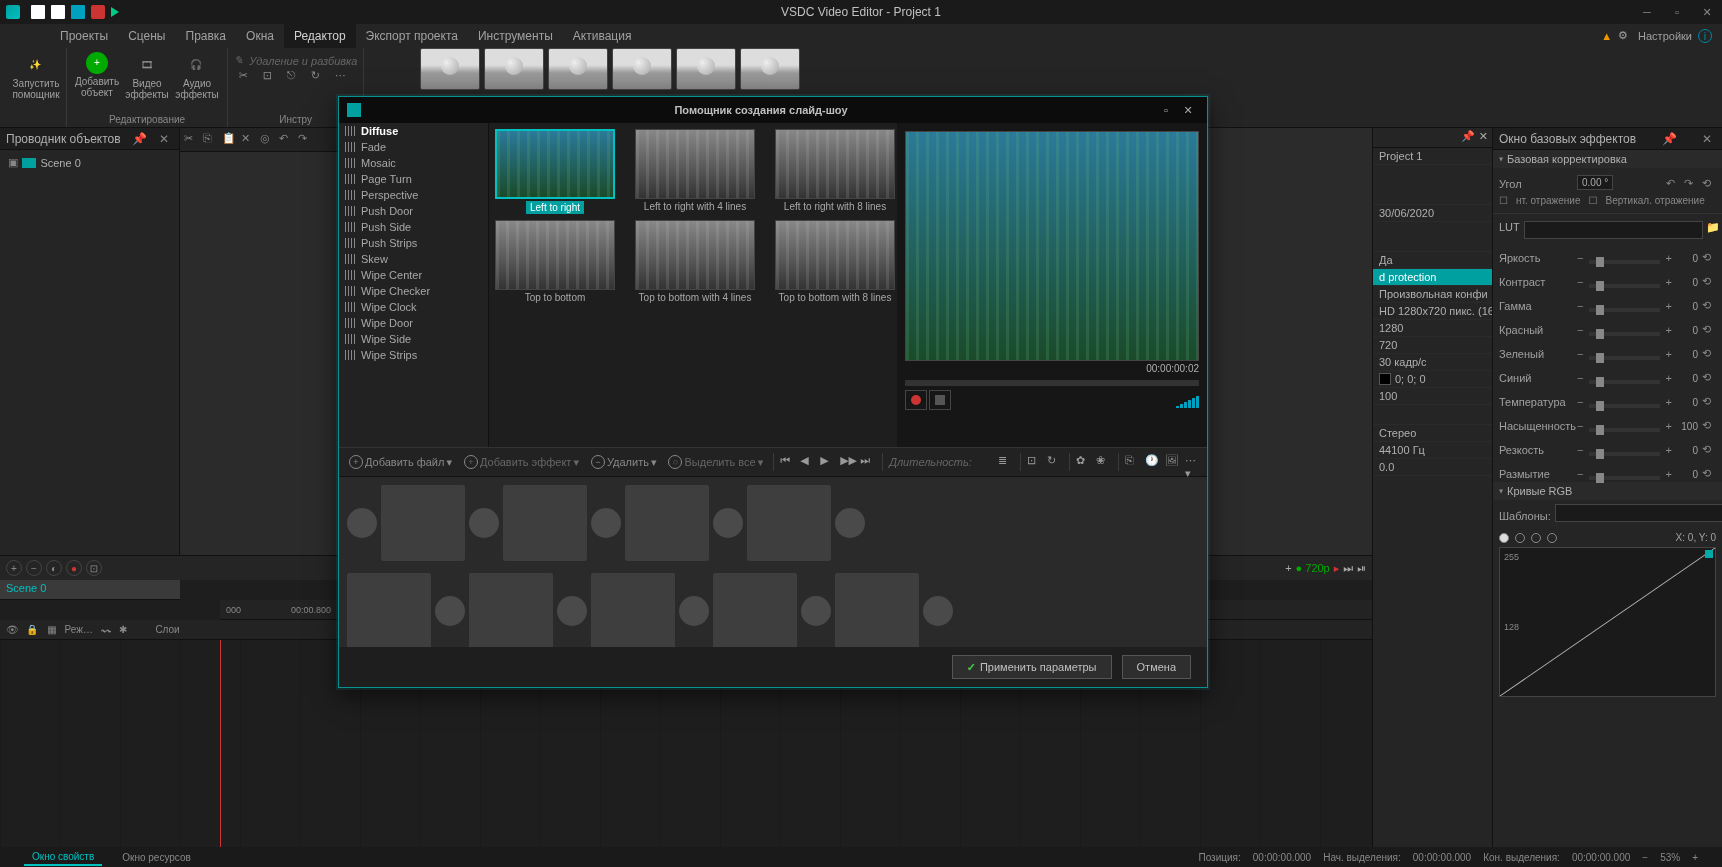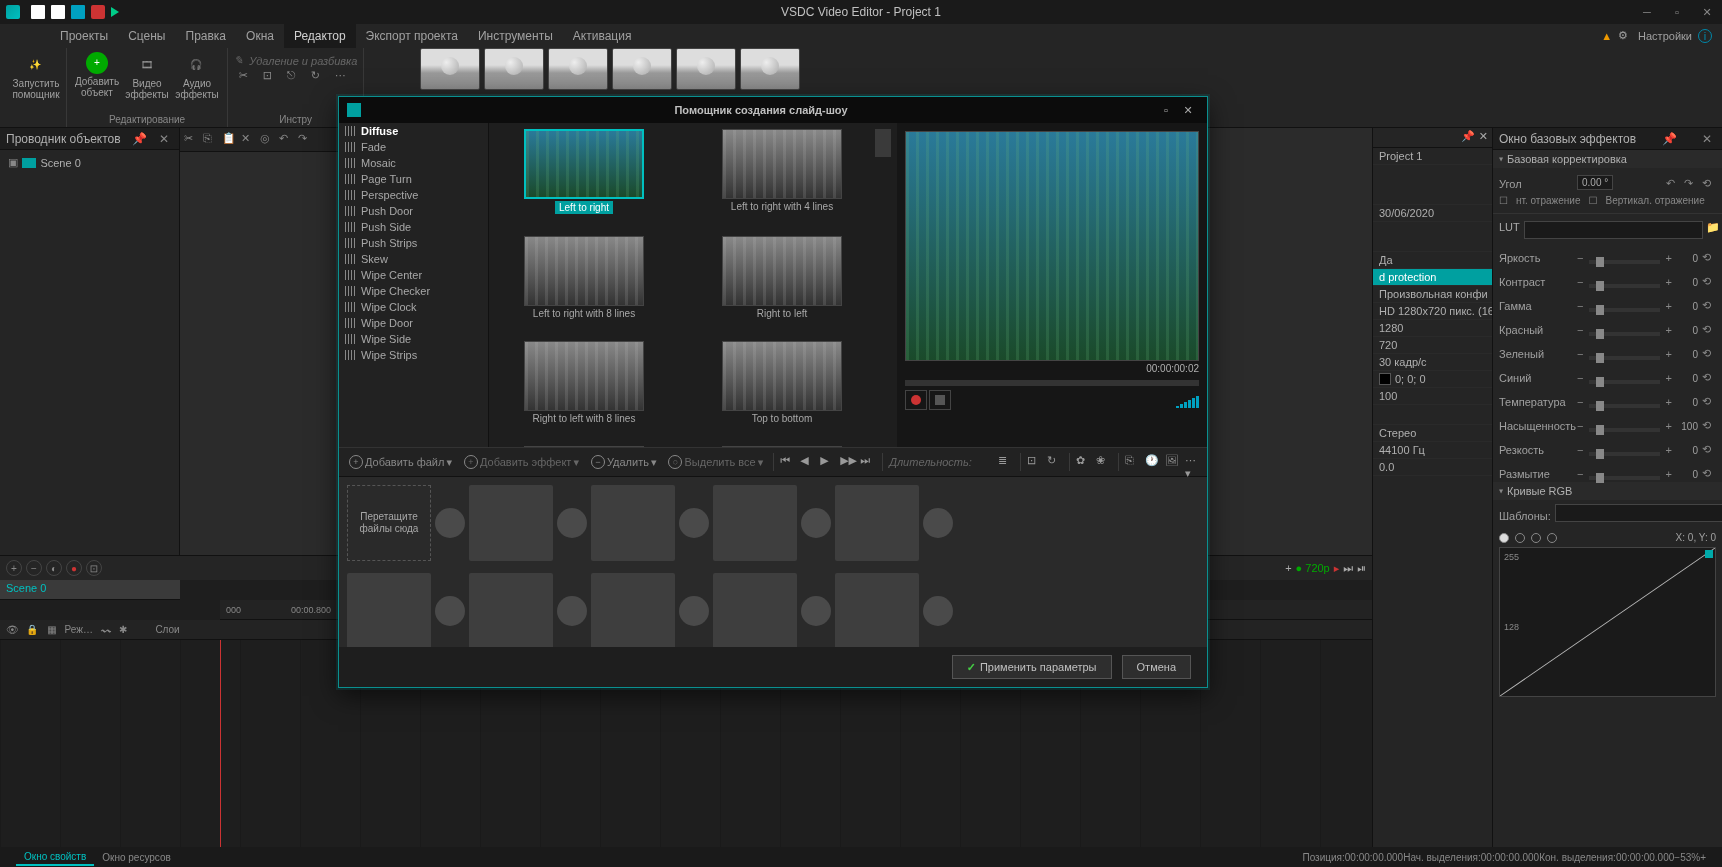--- a/index.html
+++ b/index.html
@@ -90,39 +90,39 @@
 .tltoolbar { height:24px; background:#252525; display:flex; align-items:center; gap:4px; padding:0 6px; }
 .tltoolbar .tlbtn { width:16px; height:16px; color:#888; border:1px solid #444; border-radius:8px; display:flex; align-items:center; justify-content:center; font-size:10px; }
 .tltoolbar .sp { flex:1; }
 .tlscene { height:20px; background:#3a3a3a; padding:2px 6px; font-size:11px; color:#00c0c0; width:180px; border-bottom:1px solid #111; }
 .tlruler { height:20px; background:#232323; position:relative; margin-left:220px; border-bottom:1px solid #111; display:flex; align-items:center; font-size:9px;color:#888;padding-left:6px; gap:50px;}
 .tlhdr2 { height:20px; background:#232323; display:flex; align-items:center; border-bottom:1px solid #111; font-size:10px; color:#888; gap:8px; padding:0 6px; }
 .tlgrid { flex:1; background:repeating-linear-gradient(to right,#1a1a1a 0,#1a1a1a 1px,#1e1e1e 1px,#1e1e1e 60px),repeating-linear-gradient(to bottom,#1a1a1a 0,#1a1a1a 1px,#1e1e1e 1px,#1e1e1e 30px); position:relative; }
 .tlplayhead { position:absolute; left:220px; top:0; bottom:0; width:1px; background:#c33; }
 
 
-.statusbar { position:absolute; left:0; right:0; bottom:0; height:20px; background:#1a1a1a; display:flex; align-items:center; justify-content:space-between; font-size:10px; color:#888; padding:0 16px; }
+.statusbar { position:absolute; left:0; right:0; bottom:0; height:20px; background:#1a1a1a; display:flex; align-items:center; justify-content:space-between; font-size:10px; color:#888; gap:12px; padding:0 24px; }
 .statusbar .tab { padding:2px 8px; }
 .statusbar .tab.active { color:#00c0c0; border-bottom:2px solid #00c0c0; }
 
 
 .dialog { position:absolute; left:338px; top:96px; width:870px; height:592px; background:#1e1e1e; border:1px solid #0a9090; box-shadow:0 0 0 2px rgba(0,160,160,.15),0 8px 24px rgba(0,0,0,.6); display:flex; flex-direction:column; z-index:100; }
 .dlgtitle { height:26px; background:#0c0c0c; display:flex; align-items:center; padding:0 8px; color:#c0c0c0; font-size:11px; }
 .dlgtitle .dicon { width:14px; height:14px; background:#00a0a0; margin-right:6px; }
 .dlgtitle .dt { flex:1; text-align:center;font-weight:bold; }
 .dlgtitle .dwbtn { width:22px; text-align:center; color:#aaa; }
 .dlgbody { flex:1; display:flex; overflow:hidden; }
 
 .efflist { width:150px; background:#222; border-right:1px solid #111; overflow-y:auto; display:flex; flex-direction:column; }
 .efflist .eitem { padding:2px 6px; font-size:11px; color:#a8a8a8; display:flex; align-items:center; gap:4px; }
 .efflist .eitem .ei { width:12px; height:10px; background:repeating-linear-gradient(90deg,#888 0,#888 1px,transparent 1px,transparent 3px); flex-shrink:0; }
 .efflist .eitem.sel { color:#fff; font-weight:bold; }
 
 .presetgrid { flex:1; background:#1e1e1e; padding:6px; overflow:hidden; display:flex; align-items:flex-start; }
-.pgridwrap { flex:1; display:grid; grid-template-columns:repeat(2,1fr); gap:22px 20px; padding-right:4px; }
+.pgridwrap { flex:1; display:grid; grid-template-columns:repeat(5,1fr); gap:6px 20px; padding-right:4px; }
 .pcell { display:flex; flex-direction:column; align-items:center; gap:2px; }
 .pcell .pthumb { width:120px; height:70px; background:linear-gradient(90deg,#2a502a,#1a3a1a),repeating-linear-gradient(90deg,#333 0,#333 2px,#555 2px,#555 6px); background-blend-mode:overlay; border:1px solid #444; position:relative; }
 .pcell .pthumb.clr { background:linear-gradient(90deg,#0a5a7a,#1a6a2a); }
 .pcell.sel .pthumb { border:2px solid #00c0c0; }
 .pcell .plbl { font-size:10px; color:#a8a8a8; text-align:center; }
 .pcell.sel .plbl { background:#00a0a0; color:#fff; padding:1px 4px; }
 .forest { background:#1a1a1a; position:relative; overflow:hidden; }
 .forest::before{content:"";position:absolute;inset:0;background:repeating-linear-gradient(90deg,rgba(200,200,200,.15) 0 3px,transparent 3px 10px),linear-gradient(180deg,#888 0,#333 100%);}
 .forest.clr::before{background:repeating-linear-gradient(90deg,rgba(100,180,120,.2) 0 3px,transparent 3px 10px),linear-gradient(180deg,#2a7a9a 0,#1a4a2a 100%);}
 .vscroll { width:16px; background:#2a2a2a; display:flex; flex-direction:column; }
@@ -690,21 +690,20 @@
     <span class="tico">❀</span>
     <div class="sep"></div>
     <span class="tico">⎘</span>
     <span class="tico">🕐</span>
     <span class="tico">🖼</span>
     <span class="tico">⋯▾</span>
   </div>
 
   <div class="filestrip">
     <div class="fsrow">
-      <div class="dropzone">Перетащите файлы сюда</div>
       <div class="fcirc"></div>
       <div class="fslot"></div>
       <div class="fcirc"></div>
       <div class="fslot"></div>
       <div class="fcirc"></div>
       <div class="fslot"></div>
       <div class="fcirc"></div>
       <div class="fslot"></div>
       <div class="fcirc"></div>
     </div>

